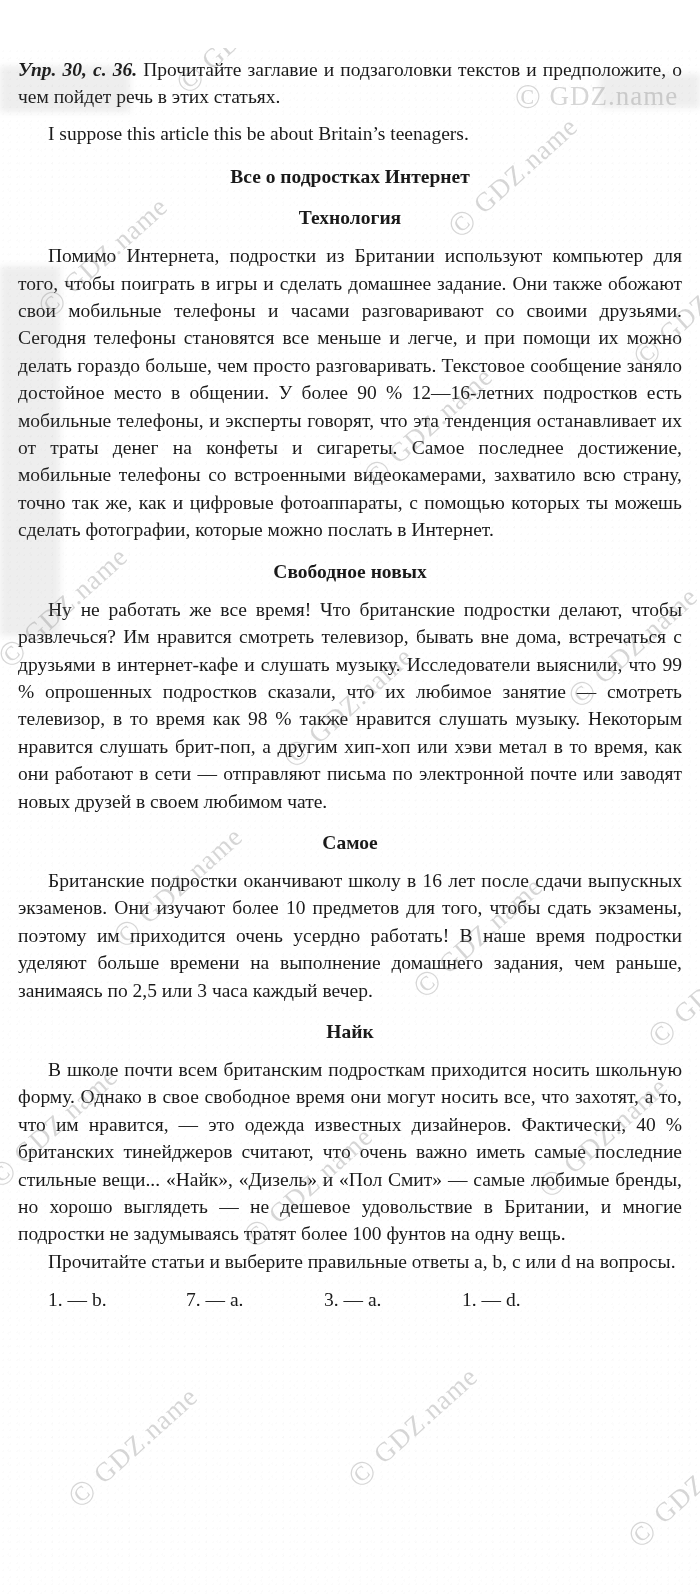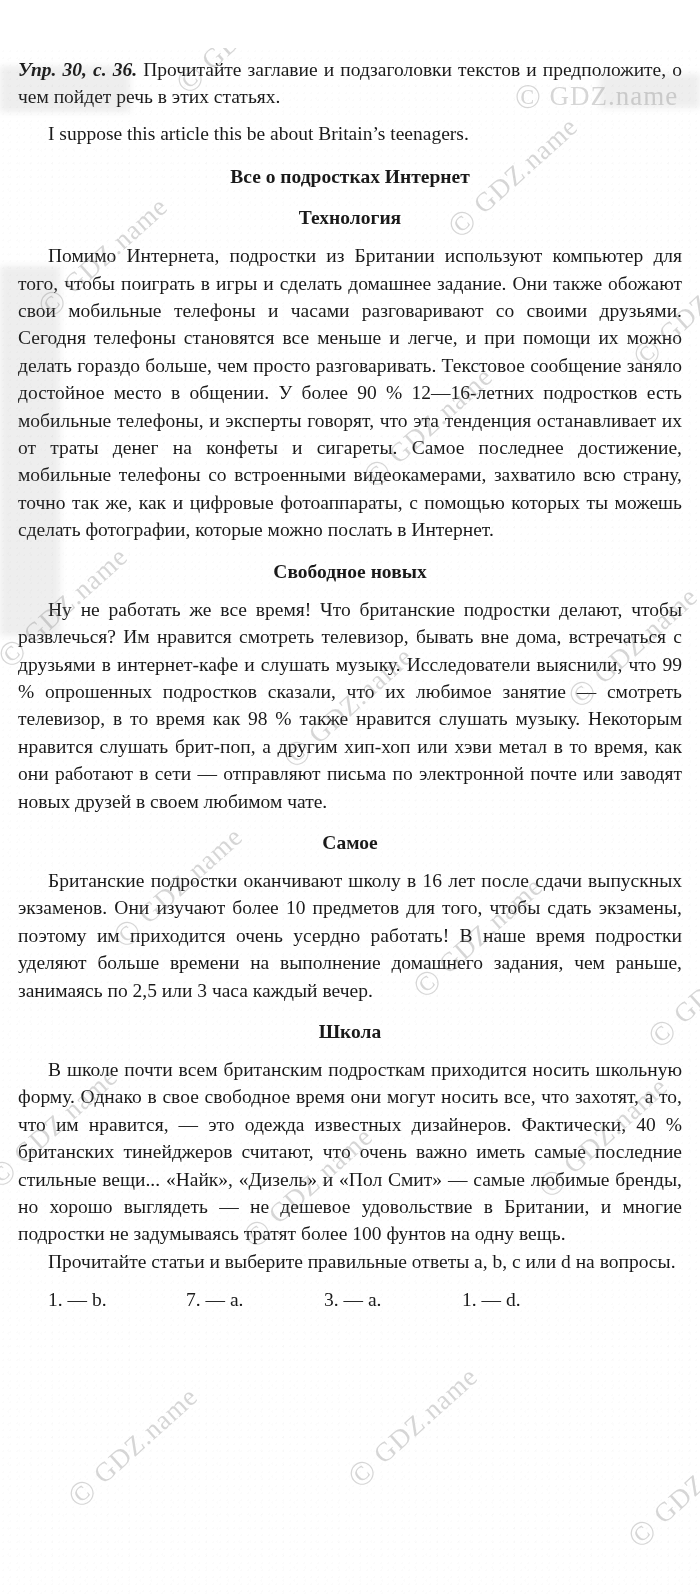--- a/index.html
+++ b/index.html
@@ -122,21 +122,21 @@
 
   <h3 class="head">Технология</h3>
   <p class="indent">Помимо Интернета, подростки из Британии используют компьютер для того, чтобы поиграть в игры и сделать домашнее задание. Они также обожают свои мобильные телефоны и часами разговаривают со своими друзьями. Сегодня телефоны становятся все меньше и легче, и при помощи их можно делать гораздо больше, чем просто разговаривать. Текстовое сообщение заняло достойное место в общении. У более 90 % 12—16-летних подростков есть мобильные телефоны, и эксперты говорят, что эта тенденция останавливает их от траты денег на конфеты и сигареты. Самое последнее достижение, мобильные телефоны со встроенными видеокамерами, захватило всю страну, точно так же, как и цифровые фотоаппараты, с помощью которых ты можешь сделать фотографии, которые можно послать в Интернет.</p>
 
   <h3 class="head">Свободное новых</h3>
   <p class="indent">Ну не работать же все время! Что британские подростки делают, чтобы развлечься? Им нравится смотреть телевизор, бывать вне дома, встречаться с друзьями в интернет-кафе и слушать музыку. Исследователи выяснили, что 99 % опрошенных подростков сказали, что их любимое занятие — смотреть телевизор, в то время как 98 % также нравится слушать музыку. Некоторым нравится слушать брит-поп, а другим хип-хоп или хэви метал в то время, как они работают в сети — отправляют письма по электронной почте или заводят новых друзей в своем любимом чате.</p>
 
   <h3 class="head">Самое</h3>
   <p class="indent">Британские подростки оканчивают школу в 16 лет после сдачи выпускных экзаменов. Они изучают более 10 предметов для того, чтобы сдать экзамены, поэтому им приходится очень усердно работать! В наше время подростки уделяют больше времени на выполнение домашнего задания, чем раньше, занимаясь по 2,5 или 3 часа каждый вечер.</p>
 
-  <h3 class="head">Школа</h3>
+  <h3 class="head">Найк</h3>
   <p class="indent">В школе почти всем британским подросткам приходится носить школьную форму. Однако в свое свободное время они могут носить все, что захотят, а то, что им нравится, — это одежда известных дизайнеров. Фактически, 40 % британских тинейджеров считают, что очень важно иметь самые последние стильные вещи... «Найк», «Дизель» и «Пол Смит» — самые любимые бренды, но хорошо выглядеть — не дешевое удовольствие в Британии, и многие подростки не задумываясь тратят более 100 фунтов на одну вещь.</p>
 
   <p class="indent">Прочитайте статьи и выберите правильные ответы a, b, c или d на вопросы.</p>
 
   <div class="answers">
     <span class="ans-0"></span>
     <span class="ans-item">1. — b.</span>
     <span class="ans-item">7. — a.</span>
     <span class="ans-item">3. — a.</span>
     <span class="ans-item">1. — d.</span>

